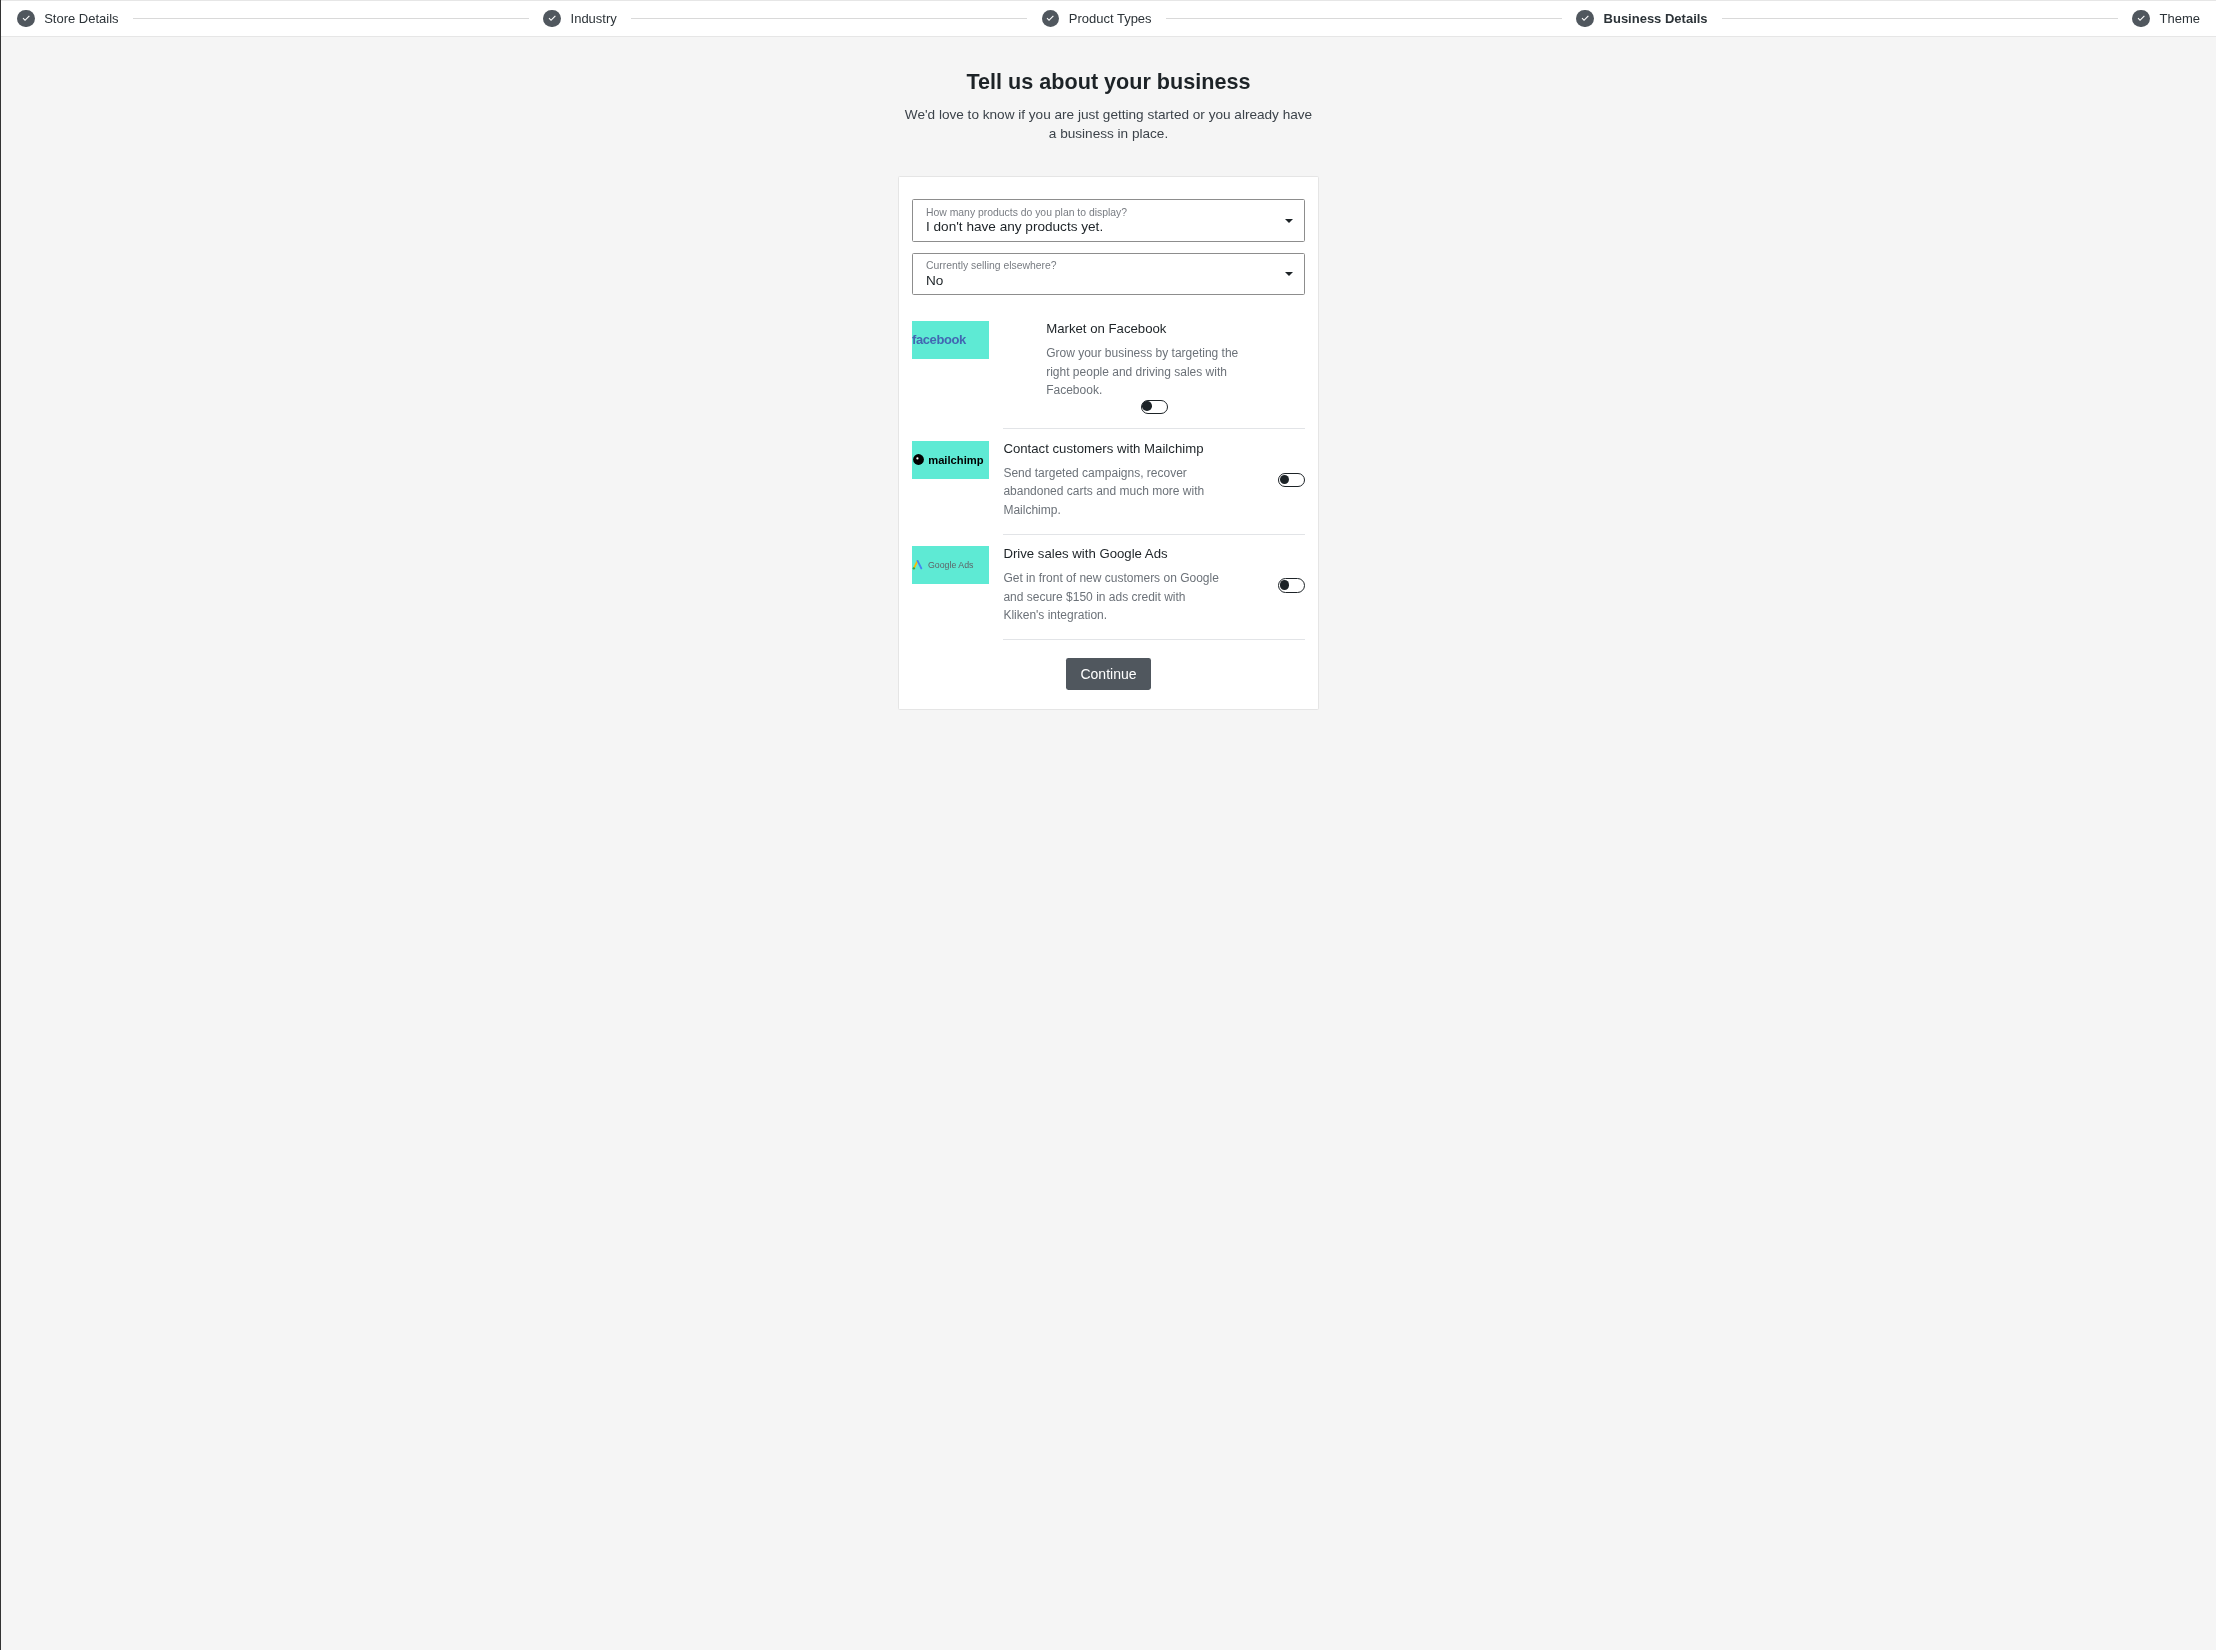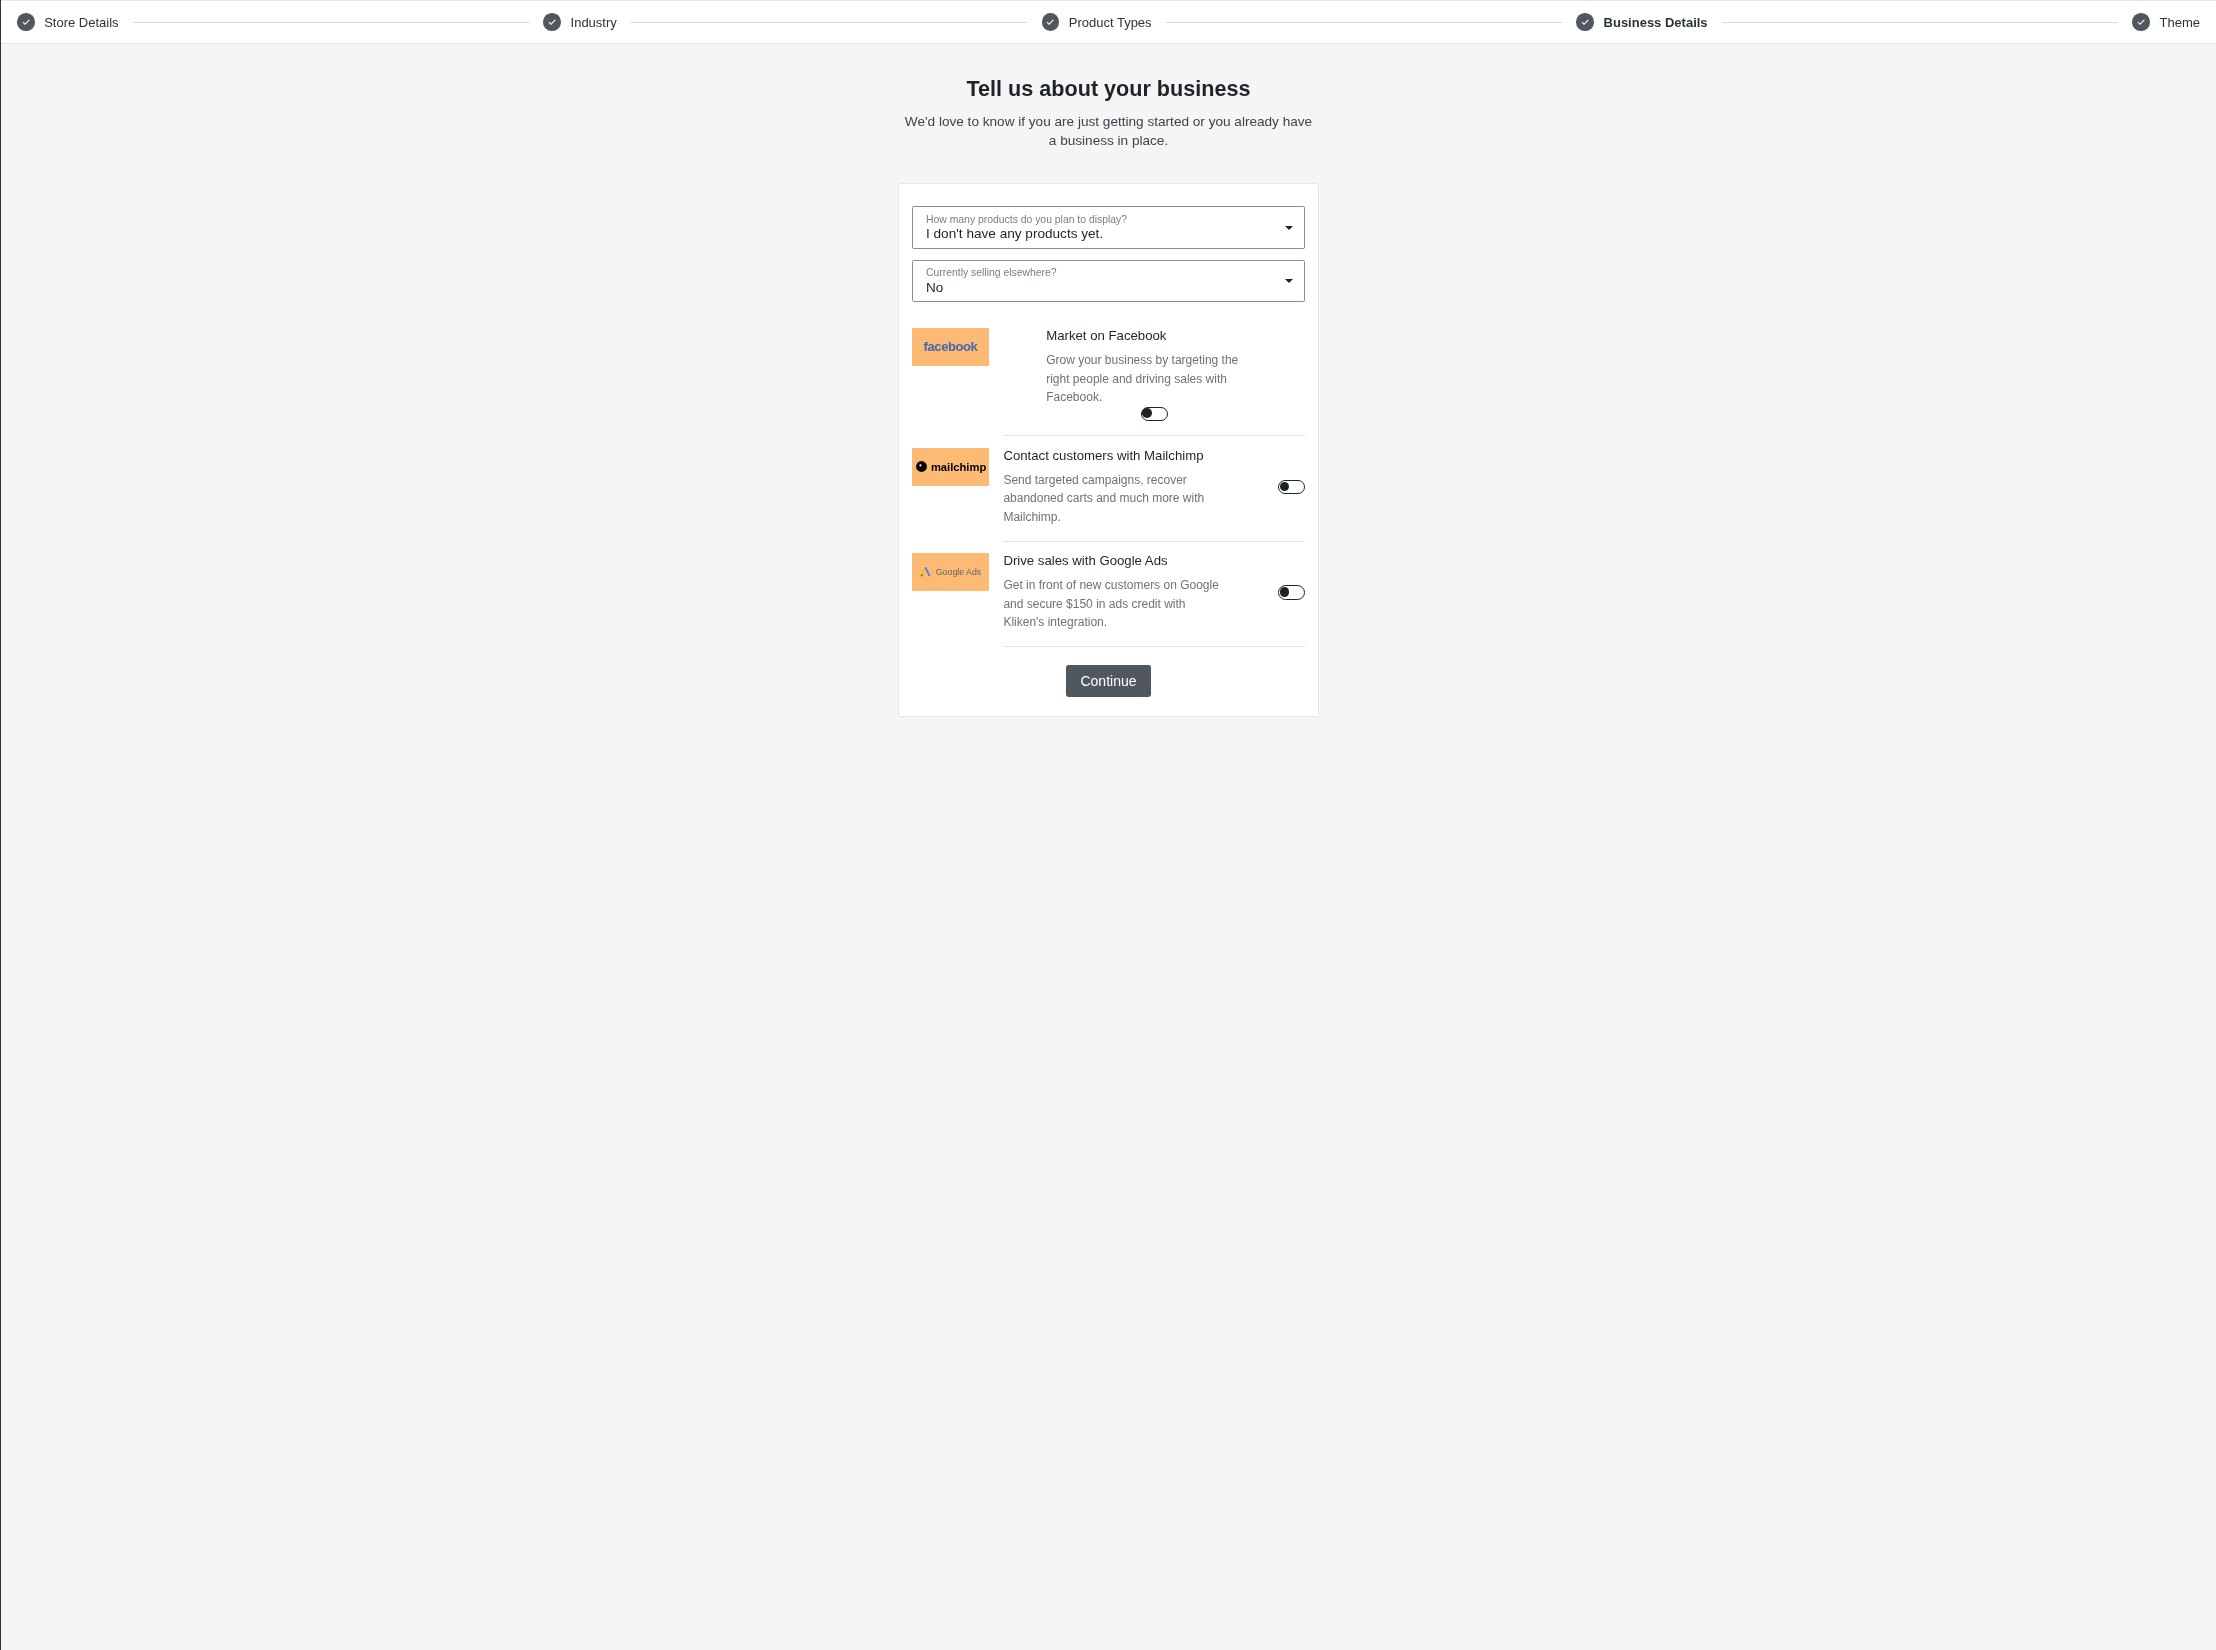--- a/index.html
+++ b/index.html
@@ -13,21 +13,21 @@
   body { border-left: 1.6px solid #333; }
 
   
   .stepper {
     background: #fff;
     border-top: 0.8px solid #e6e6e6;
     border-bottom: 0.8px solid #e6e6e6;
     display: flex;
     align-items: center;
     padding: 4px 16px;
-    height: 44px;
+    height: 37px;
   }
   .step {
     display: flex;
     align-items: center;
     gap: 9.6px;
     font-size: 13px;
     color: #2c3338;
     cursor: pointer;
   }
   .step.active .step-label { font-weight: 700; text-align: center; }
@@ -114,24 +114,24 @@
   .integ-row {
     display: flex;
     align-items: flex-start;
     gap: 14.4px;
     padding: 11.2px 0 0 0;
   }
   .integ-logo {
     width: 77px;
     min-width: 77px;
     height: 38px;
-    background: #fdba74;
-    display: flex;
-    align-items: center;
-    justify-content: center;
+    background: #5eead4;
+    display: flex;
+    align-items: center;
+    justify-content: flex-start;
     font-size: 10.4px;
     color: #555;
   }
   .integ-body {
     flex: 1;
     border-bottom: 0.8px solid #e2e4e7;
     padding-bottom: 14.4px;
   }
   .integ-title {
     font-size: 13.2px;

